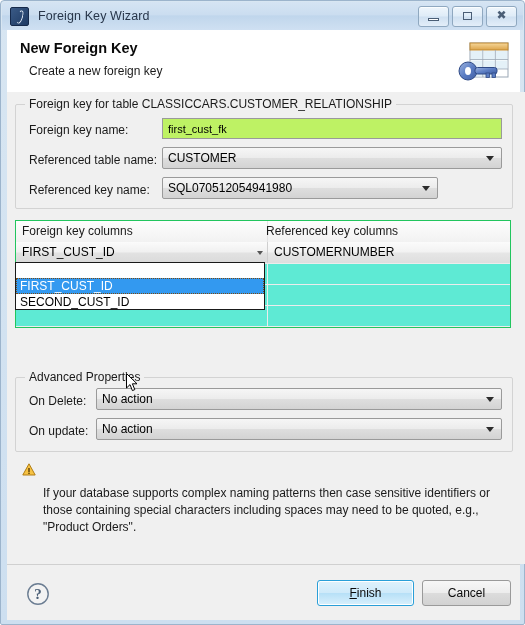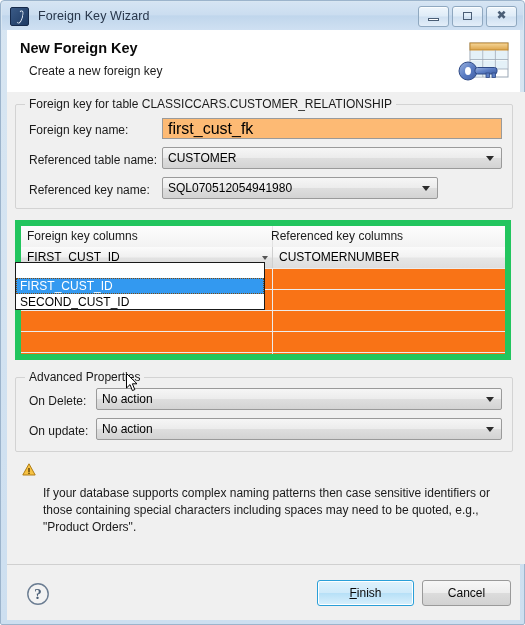--- a/index.html
+++ b/index.html
@@ -162,24 +162,24 @@
     position: absolute;
     font-size: 12px;
     color: #1a1a1a;
     white-space: nowrap;
   }
 
   
   .tinput {
     position: absolute;
     box-sizing: border-box;
-    background: #fdba74;
+    background: #bef264;
     border: 1px solid #9a9a9a;
     font-family: "Liberation Sans", sans-serif;
-    font-size: 16px;
+    font-size: 11px;
     color: #000;
     padding: 0 5px;
     line-height: 19px;
     outline: none;
   }
 
   
   .combo {
     position: absolute;
     box-sizing: border-box;
@@ -200,24 +200,24 @@
     width: 0; height: 0;
     border-left: 4px solid transparent;
     border-right: 4px solid transparent;
     border-top: 5px solid #2b2b2b;
   }
 
   
   #grid {
     position: absolute;
     left: 8px; top: 128px;
-    width: 496px; height: 140px;
-    box-sizing: border-box;
-    background: #f97316;
-    border: 6px solid #22c55e;
+    width: 496px; height: 108px;
+    box-sizing: border-box;
+    background: #5eead4;
+    border: 1px solid #22c55e;
     overflow: hidden;
   }
   #grid .ghead {
     position: absolute;
     left: 0; top: 0;
     width: 100%; height: 21px;
     background: linear-gradient(to bottom, #fdfdfd, #f2f2f2);
     border-bottom: 1px solid #d6d6d6;
   }
   #grid .ghead .hc {

